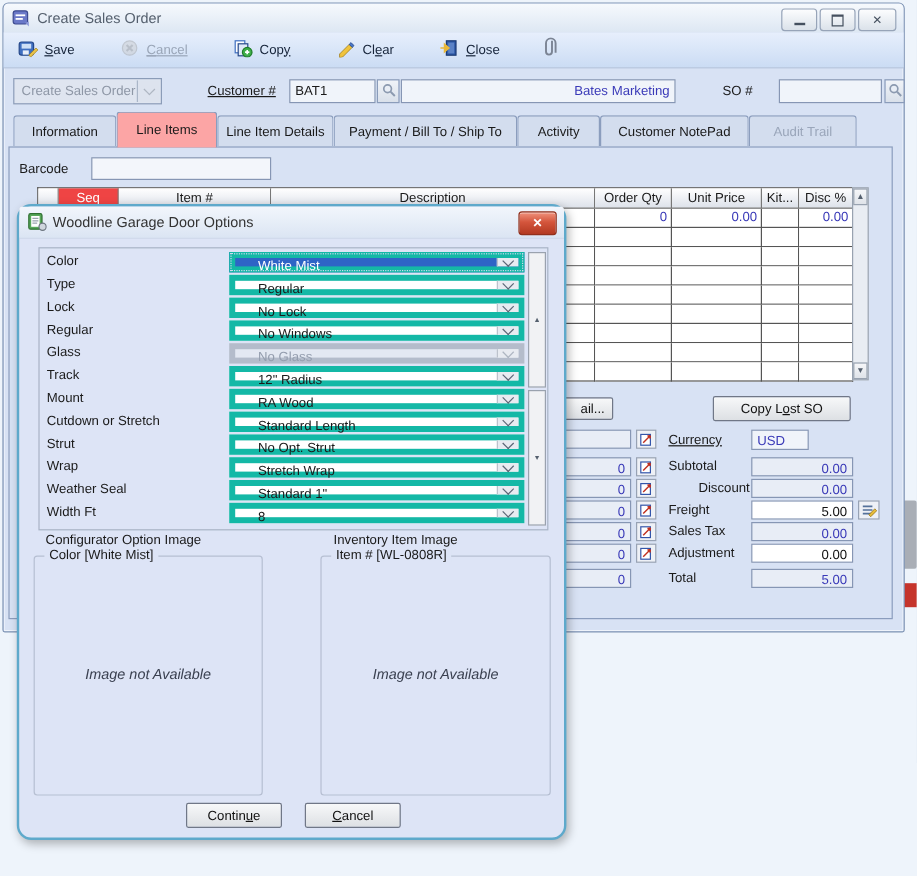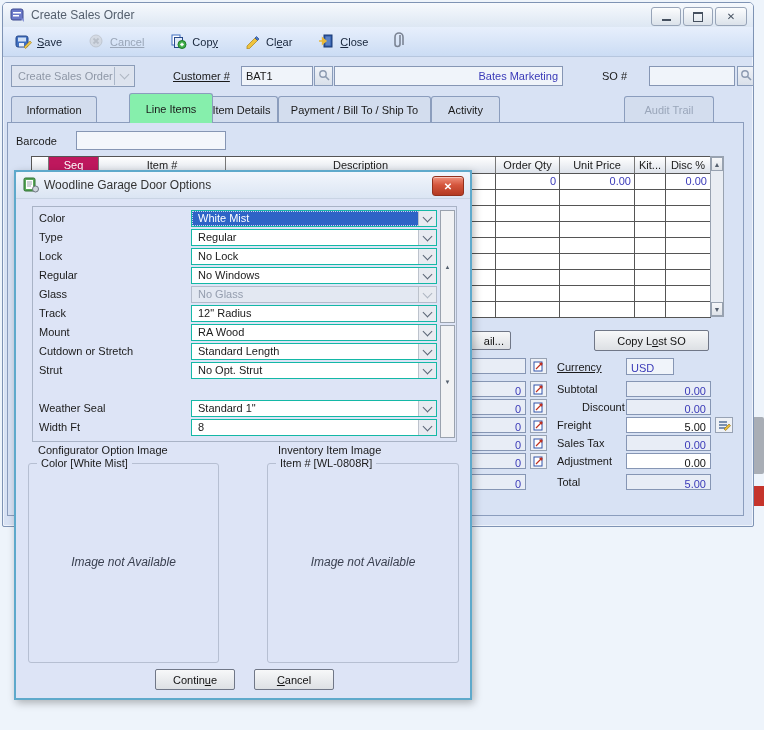--- a/index.html
+++ b/index.html
@@ -14,21 +14,21 @@
           box-shadow:inset 0 0 0 1px #eef3fb;}
   #titlebar{left:0;top:0;width:100%;height:24px;border-radius:4px 4px 0 0;
             background:linear-gradient(#f6f9fd,#dde7f3);border-bottom:1px solid #c4d0e2;}
   #title-text{left:28px;top:5px;font-size:12px;color:#55606e;}
   .capbtn{top:4px;height:17px;background:linear-gradient(#fcfdfe,#dbe2ea);
           border:1px solid #97a4b8;border-radius:3px;display:flex;align-items:center;justify-content:center;
           color:#45505f;font-size:10px;}
   
   #toolbar{left:0;top:24px;width:100%;height:30px;
            background:linear-gradient(#e7effc,#cbdcf4);border-bottom:1px solid #b6c6de;
-           display:flex;align-items:center;padding-left:12px;box-sizing:border-box;gap:26px;}
+           display:flex;align-items:center;padding-left:12px;box-sizing:border-box;gap:38px;}
   .tb-item{display:inline-flex;align-items:center;gap:5px;color:#16243a;cursor:default;}
   .tb-item.disabled{color:#9aa6b8;text-decoration:underline;}
   .tb-item.disabled svg{opacity:.45;filter:grayscale(1);}
 
   
   .fld{background:#f0f4fa;border:1px solid #8696b4;box-sizing:border-box;
        line-height:18px;padding:0 4px;overflow:hidden;white-space:nowrap;}
   .fld.blue{color:#3a3ab8;}
   .ro{background:#e8edf6;color:#3a3ab8;text-align:right;}
   .wh{background:#ffffff;color:#111;text-align:right;}
@@ -42,57 +42,57 @@
                box-sizing:border-box;color:#8e97a6;display:flex;align-items:center;padding-left:6px;}
   #mode-select .dd{position:absolute;right:1px;top:1px;bottom:1px;width:18px;background:#dde3ee;
                border-left:1px solid #aab6c8;display:flex;align-items:center;justify-content:center;}
   .chev{width:6px;height:6px;border-right:1.6px solid #5a6575;border-bottom:1.6px solid #5a6575;
         transform:rotate(45deg);margin-top:-3px;}
   .chev.dis{border-color:#aeb6c2;}
 
   
   .tab{top:93px;height:26px;background:#d3ddee;border:1px solid #8b9dbd;border-bottom:none;
        border-radius:3px 3px 0 0;box-sizing:border-box;display:flex;align-items:center;justify-content:center;}
-  .tab.active{top:90px;height:30px;background:#86efac;z-index:3;margin-left:32px;}
+  .tab.active{top:90px;height:30px;background:#fca5a5;z-index:3;}
   .tab.disabled{color:#9aa6ba;}
   #tab-panel{left:4px;top:119px;width:737px;height:394px;border:1px solid #8b9dbd;background:#d8e2f4;box-sizing:border-box;}
 
   
   #grid{left:28px;top:153px;border-left:1px solid #555;border-top:1px solid #555;background:#fff;}
   .ghead,.grow{display:grid;grid-template-columns:17px 50px 127px 270px 64px 75px 31px 45px;}
   .ghead span{height:17px;background:linear-gradient(#ffffff,#dde2ea);border-right:1px solid #777;
               border-bottom:1px solid #555;box-sizing:border-box;display:flex;align-items:center;justify-content:center;}
-  .ghead span.sel{background:#be185d;color:#fff;}
+  .ghead span.sel{background:#ef4444;color:#fff;}
   .grow i{height:16px;background:#fff;border-right:1px solid #555;border-bottom:1px solid #555;
           box-sizing:border-box;font-style:normal;display:block;text-align:right;padding-right:3px;
           line-height:15px;color:#3a3ab8;}
   #grid-scroll{left:707px;top:153px;width:14px;height:161px;background:#e9edf3;border:1px solid #98a2b0;box-sizing:border-box;}
   .sarrow{position:absolute;left:0;width:12px;height:14px;background:linear-gradient(#f6f7f9,#dfe3e9);
           border:1px solid #98a2b0;box-sizing:border-box;display:flex;align-items:center;justify-content:center;
           font-size:7px;color:#55606e;}
 
   .tot-label{left:554px;color:#1a1a1a;}
   .mini-icon-btn{background:#eef1f6;border:1px solid #97a2b4;box-sizing:border-box;
                  display:flex;align-items:center;justify-content:center;}
 
   
   #dialog{left:14px;top:170px;width:458px;height:530px;background:#dde4f6;border:2px solid #5ea9cb;
-          border-radius:0;box-shadow:2px 3px 8px rgba(0,0,0,.28);z-index:50;box-sizing:border-box;}
+          border-radius:12px;box-shadow:2px 3px 8px rgba(0,0,0,.28);z-index:50;box-sizing:border-box;}
   #dlg-titlebar{left:0;top:0;right:0;height:26px;background:linear-gradient(#f2f6fc,#dbe5f3);
           border-radius:3px 3px 0 0;border-bottom:1px solid #c9d4e4;}
   #dlg-title{left:28px;top:6px;font-size:12px;color:#333;}
   #dlg-close{right:6px;top:4px;width:30px;height:18px;border-radius:3px;
              background:linear-gradient(#f0927d,#d4553c 45%,#b33a22);border:1px solid #92301c;
              color:#fff;font-size:10px;font-weight:bold;display:flex;align-items:center;justify-content:center;
              box-shadow:inset 0 1px 0 rgba(255,255,255,.5);}
   #opt-box{left:16px;top:34px;width:425px;height:236px;border:1px solid #a9b3c6;box-sizing:border-box;}
   .opt-row{position:absolute;left:0;width:100%;height:19px;}
   .opt-label{position:absolute;left:6px;top:3px;}
   .combo{position:absolute;left:158px;top:1px;width:246px;height:17px;background:#fff;
-         border:1px solid #14b8a6;box-sizing:border-box;line-height:15px;padding-left:6px;}
+         border:5px solid #14b8a6;box-sizing:border-box;line-height:15px;padding-left:19px;}
   .combo .dd{position:absolute;right:0;top:0;bottom:0;width:17px;background:#e8ebf1;border-left:1px solid #bcc2cc;
          display:flex;align-items:center;justify-content:center;}
   .combo.selected{background:#2e64c6;color:#fff;outline:1px dotted #cfd9ee;outline-offset:-2px;}
   .combo.selected .dd{background:#e8ebf1;color:#333;}
   .combo.disabled{background:#e3e8f2;color:#949dae;border-color:#b4bccb;}
   .scrollcol-btn{position:absolute;left:407px;width:15px;height:113px;background:#f1f2f4;
          border:1px solid #9aa2ae;box-sizing:border-box;display:flex;align-items:center;justify-content:center;
          font-size:6px;color:#55606e;}
   .gbox{position:absolute;border:1px solid #b6bfd2;border-radius:3px;}
   .gbox .legend{position:absolute;top:-7px;left:8px;background:#dde4f6;padding:0 4px;}
@@ -197,20 +197,21 @@
           <circle cx="5" cy="5" r="3.2" fill="#e9eef6" stroke="#8c9ab0" stroke-width="1.4"></circle>
           <path d="M7.5 7.5 L11 11" stroke="#8c9ab0" stroke-width="1.6"></path>
         </svg></span>
   </div>
 
   <div class="tab abs" style="left:8px;width:86px;">Information</div>
   <div class="tab active abs" style="left:94px;width:84px;">Line Items</div>
   <div class="tab abs" style="left:275px;width:153px;">Payment / Bill To / Ship To</div>
   <div class="tab abs" style="left:178px;width:97px;">Line Item Details</div>
   <div class="tab abs" style="left:428px;width:69px;">Activity</div>
+  <div class="tab abs" style="left:497px;width:124px;">Customer NotePad</div>
   <div class="tab disabled abs" style="left:621px;width:90px;">Audit Trail</div>
 
   <div id="tab-panel" class="abs"></div>
 
   <span class="abs" style="left:13px;top:132px;">Barcode</span>
   <div class="fld abs" style="left:73px;top:128px;width:150px;height:19px;background:#f3f6fb;"></div>
 
   <div id="grid" class="abs">
     <div class="ghead">
       <span></span>
@@ -450,20 +451,26 @@
         <div class="combo"><span>RA Wood</span><span class="dd">
             <span class="chev"></span>
           </span></div>
       </div>
     <div class="opt-row" style="top:154px;">
         <span class="opt-label">Strut</span>
         <div class="combo"><span>No Opt. Strut</span><span class="dd">
             <span class="chev"></span>
           </span></div>
       </div>
+    <div class="opt-row" style="top:173px;">
+        <span class="opt-label">Wrap</span>
+        <div class="combo"><span>Stretch Wrap</span><span class="dd">
+            <span class="chev"></span>
+          </span></div>
+      </div>
     <div class="opt-row" style="top:192px;">
         <span class="opt-label">Weather Seal</span>
         <div class="combo"><span>Standard 1"</span><span class="dd">
             <span class="chev"></span>
           </span></div>
       </div>
     <div class="opt-row" style="top:211px;">
         <span class="opt-label">Width Ft</span>
         <div class="combo"><span>8</span><span class="dd">
             <span class="chev"></span>

